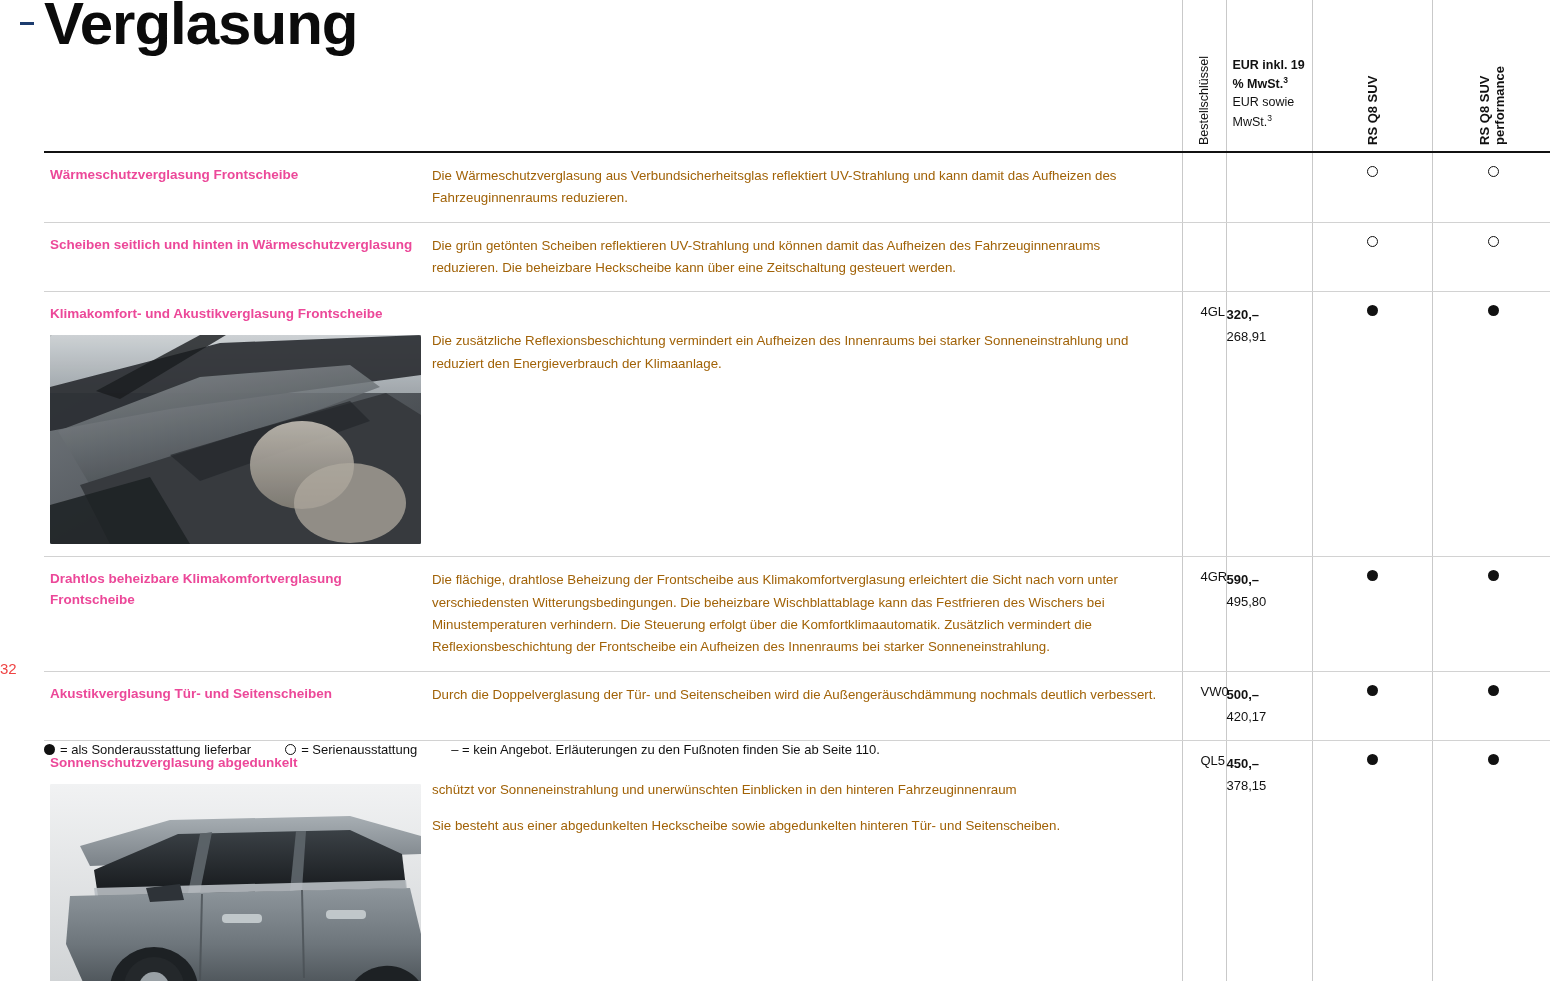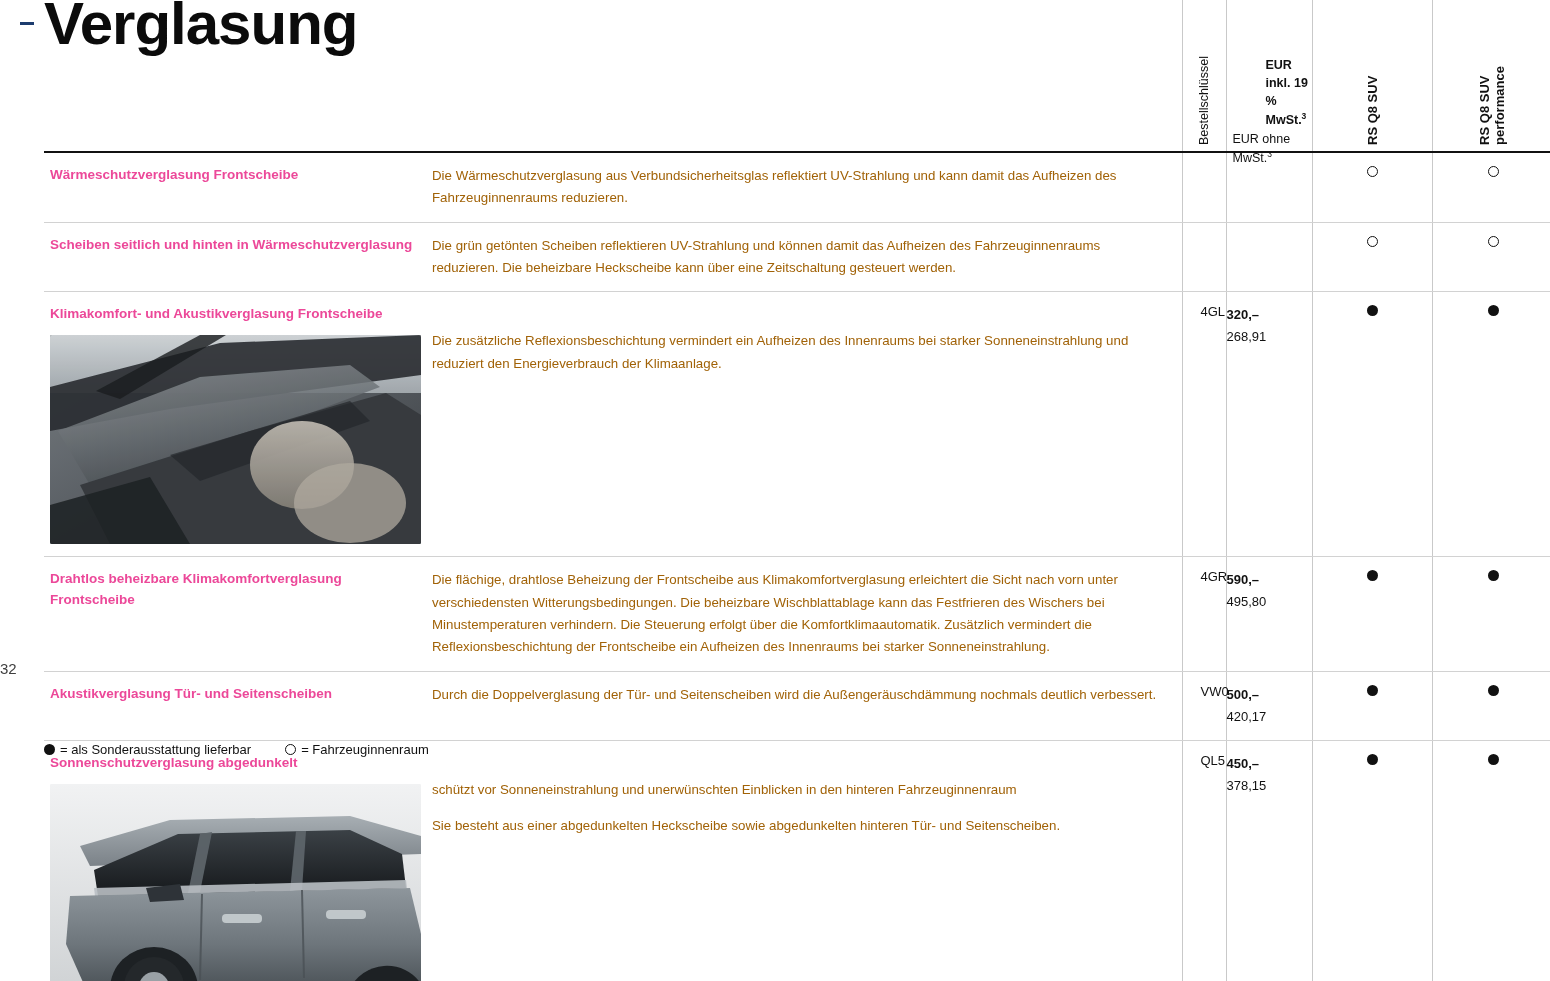--- a/index.html
+++ b/index.html
@@ -37,21 +37,21 @@
     height: 3px;
     background: #1c3c6e;
   }
 
   
   .page-number {
     position: absolute;
     left: 0px;
     top: 660px;
     font-size: 15px;
-    color: #404040;
+    color: #ef4444;
   }
 
   
   .table-wrap {
     position: absolute;
     left: 44px;
     top: 0px;
     width: 1482px;
   }
   table.spec {
@@ -107,21 +107,21 @@
   }
 
   .price-hdr {
     position: absolute;
     left: 6px;
     top: 56px;
     width: 86px;
     font-size: 12.5px;
     line-height: 1.45;
   }
-  .price-hdr .b { font-weight: 700; margin-left: 33px; }
+  .price-hdr .b { font-weight: 700; }
   sup { font-size: 8.5px; vertical-align: super; }
 
   
   tr.r td {
     border-bottom: 1px solid #d2d2d2;
     padding-top: 12px;
     padding-bottom: 12px;
   }
   tr.r td.cname {
     padding-left: 6px;
@@ -226,21 +226,21 @@
         <td></td>
         <td></td>
         <td class="vline">
           <div class="vert-wrap">
             <div class="vert-inner">Bestellschlüssel</div>
           </div>
         </td>
         <td class="vline">
           <div class="price-hdr">
             <div class="b"><span>EUR inkl. 19 % MwSt.</span><sup>3</sup></div>
-            <div><span>EUR ohne MwSt.</span><sup>3</sup></div>
+            <div><span>EUR sowie MwSt.</span><sup>3</sup></div>
           </div>
         </td>
         <td class="vline">
           <div class="vert-wrap">
             <div class="vert-inner bold">RS Q8 SUV</div>
           </div>
         </td>
         <td class="vline">
           <div class="vert-wrap">
             <div class="vert-2line">
@@ -428,18 +428,19 @@
   </div>
 
   <div class="footer">
     <span class="sym">
       <span class="mark full"></span>
       <span>= als Sonderausstattung lieferbar</span>
     </span>
     <span class="sp"></span>
     <span class="sym">
       <span class="mark open"></span>
-      <span>= Fahrzeuginnenraum</span>
+      <span>= Serienausstattung</span>
     </span>
     <span class="sp"></span>
+    <span class="dash">– = kein Angebot. Erläuterungen zu den Fußnoten finden Sie ab Seite 110.</span>
   </div>
 
 </div>
 
 </body></html>

